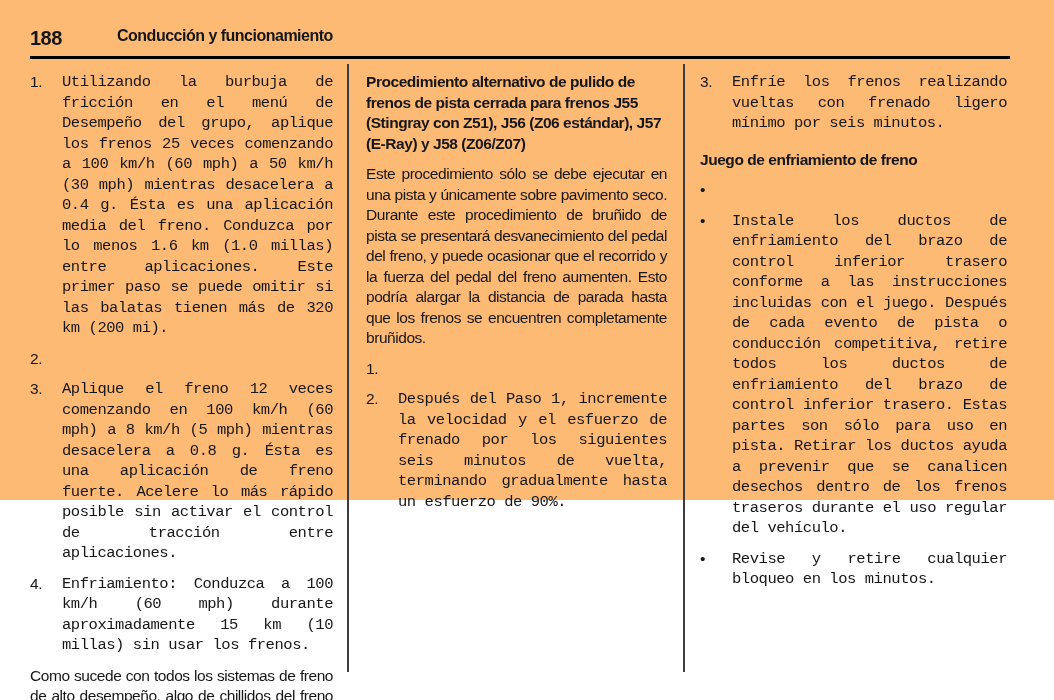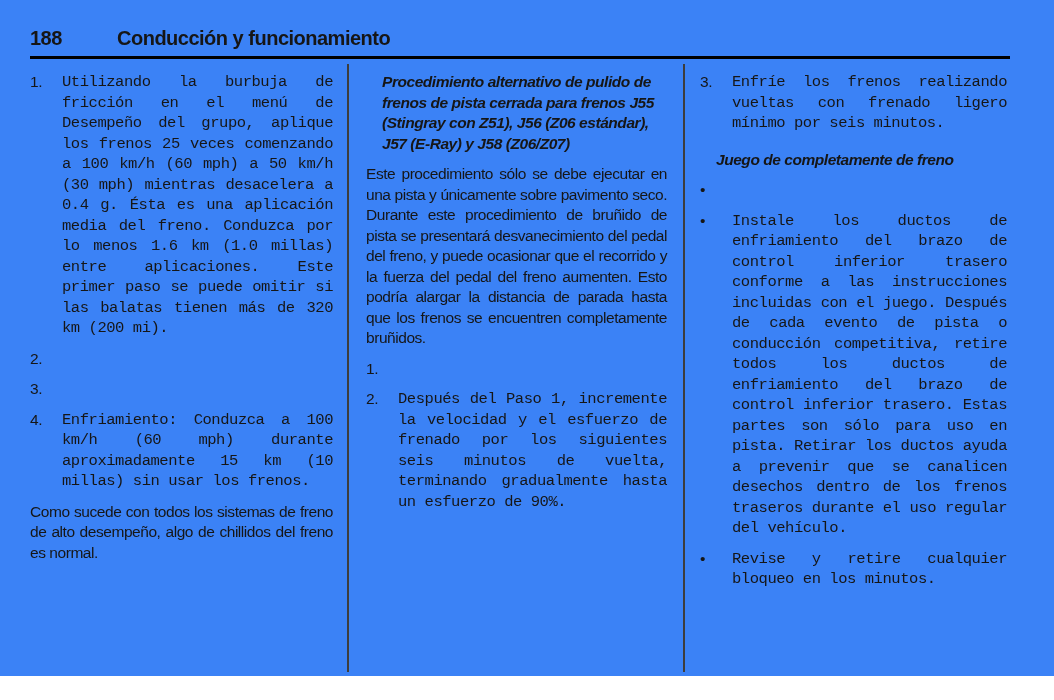--- a/index.html
+++ b/index.html
@@ -2,29 +2,29 @@
 <html><head>
 <meta charset="utf-8">
 <style>
   html,body { margin:0; padding:0; }
   body {
     width:1054px; height:700px; background:#ffffff;
     font-family:"Liberation Sans", sans-serif;
     color:#161616;
     overflow:hidden;
   }
-  .page { position:relative; width:1054px; height:676px; background:#3b82f6; }
+  .page { position:relative; width:1054px; height:500px; background:#fdba74; }
 
   .page-number {
     position:absolute; left:30px; top:27px;
     font-size:20px; font-weight:bold; letter-spacing:-0.5px;
   }
   .section-title {
     position:absolute; left:117px; top:27px;
-    font-size:20px; font-weight:bold; letter-spacing:-0.5px;
+    font-size:16px; font-weight:bold; letter-spacing:-0.5px;
   }
   .header-rule {
     position:absolute; left:30px; top:56px; width:980px; height:3px;
     background:#000;
   }
   .divider {
     position:absolute; top:64px; width:2px; height:608px; background:#3d3d3d;
   }
   .divider.d1 { left:347px; }
   .divider.d2 { left:683px; }
@@ -34,21 +34,21 @@
     font-size:15.5px; line-height:20.5px; letter-spacing:-0.45px;
     text-align:justify;
   }
   .col1 { left:30px;  width:303px; }
   .col2 { left:366px; width:301px; }
   .col3 { left:700px; width:307px; }
 
   .col p { margin:0 0 10px 0; }
   .heading {
     font-size:15.5px; font-weight:bold; line-height:20.5px;
-    margin:0 0 10px 16px; text-align:left;font-style:italic;
+    margin:0 0 10px 0; text-align:left;
   }
   .heading.spaced { margin-top:16px; }
 
   .li { display:flex; margin:0 0 10px 0; }
   .li .marker { flex:0 0 32px; width:32px; text-align:left; }
   .li .txt { flex:1;font-family:Liberation Mono, monospace; }
   .indent { padding-left:32px; }
 </style>
 </head>
 <body>
@@ -65,20 +65,21 @@
   <div class="col col1">
     <div class="li">
       <span class="marker">1.</span>
       <span class="txt">Utilizando la burbuja de fricción en el menú de Desempeño del grupo, aplique los frenos 25 veces comenzando a 100 km/h (60 mph) a 50 km/h (30 mph) mientras desacelera a 0.4 g. Ésta es una aplicación media del freno. Conduzca por lo menos 1.6 km (1.0 millas) entre aplicaciones. Este primer paso se puede omitir si las balatas tienen más de 320 km (200 mi).</span>
     </div>
     <div class="li">
       <span class="marker">2.</span>
     </div>
     <div class="li">
       <span class="marker">3.</span>
+      <span class="txt">Aplique el freno 12 veces comenzando en 100 km/h (60 mph) a 8 km/h (5 mph) mientras desacelera a 0.8 g. Ésta es una aplicación de freno fuerte. Acelere lo más rápido posible sin activar el control de tracción entre aplicaciones.</span>
     </div>
     <div class="li">
       <span class="marker">4.</span>
       <span class="txt">Enfriamiento: Conduzca a 100 km/h (60 mph) durante aproximadamente 15 km (10 millas) sin usar los frenos.</span>
     </div>
     <p>Como sucede con todos los sistemas de freno de alto desempeño, algo de chillidos del freno es normal.</p>
   </div>
 
   <div class="col col2">
     <div class="heading">Procedimiento alternativo de pulido de frenos de pista cerrada para frenos J55 (Stingray con Z51), J56 (Z06 estándar), J57 (E-Ray) y J58 (Z06/Z07)</div>
@@ -90,21 +91,21 @@
       <span class="marker">2.</span>
       <span class="txt">Después del Paso 1, incremente la velocidad y el esfuerzo de frenado por los siguientes seis minutos de vuelta, terminando gradualmente hasta un esfuerzo de 90%.</span>
     </div>
   </div>
 
   <div class="col col3">
     <div class="li">
       <span class="marker">3.</span>
       <span class="txt">Enfríe los frenos realizando vueltas con frenado ligero mínimo por seis minutos.</span>
     </div>
-    <div class="heading spaced">Juego de completamente de freno</div>
+    <div class="heading spaced">Juego de enfriamiento de freno</div>
     <div class="li">
       <span class="marker">•</span>
     </div>
     <div class="li">
       <span class="marker">•</span>
       <span class="txt">Instale los ductos de enfriamiento del brazo de control inferior trasero conforme a las instrucciones incluidas con el juego. Después de cada evento de pista o conducción competitiva, retire todos los ductos de enfriamiento del brazo de control inferior trasero. Estas partes son sólo para uso en pista. Retirar los ductos ayuda a prevenir que se canalicen desechos dentro de los frenos traseros durante el uso regular del vehículo.</span>
     </div>
     <div class="li">
       <span class="marker">•</span>
       <span class="txt">Revise y retire cualquier bloqueo en los minutos.</span>

